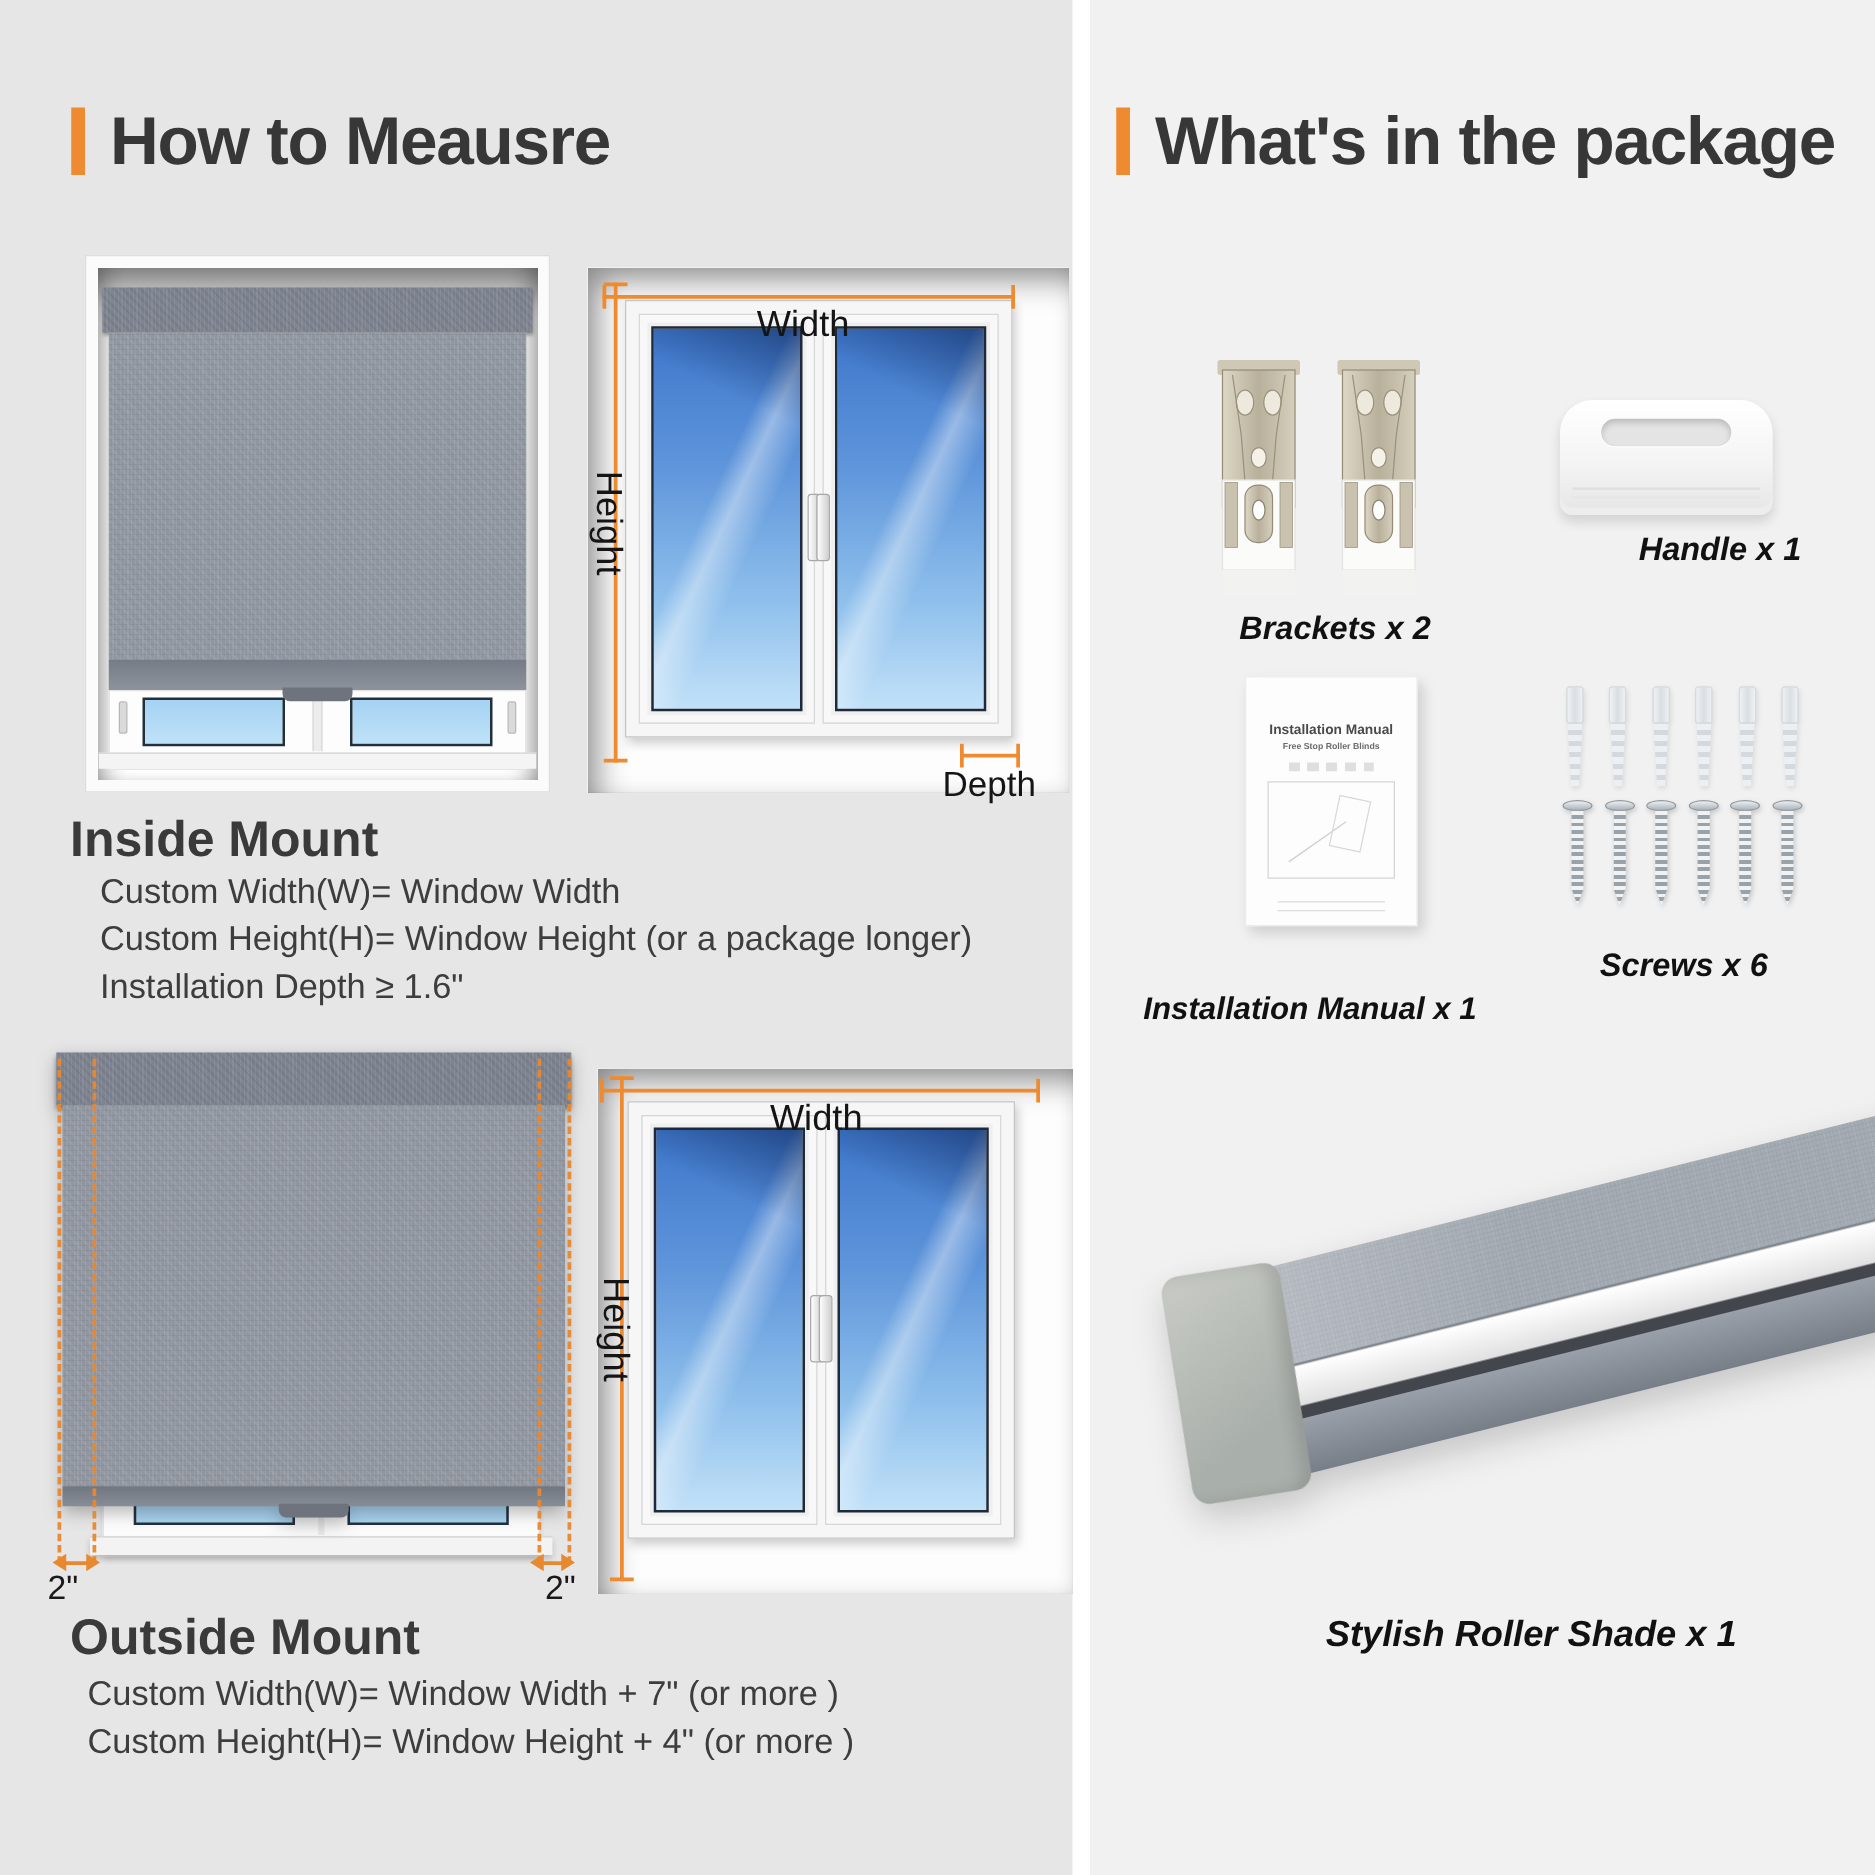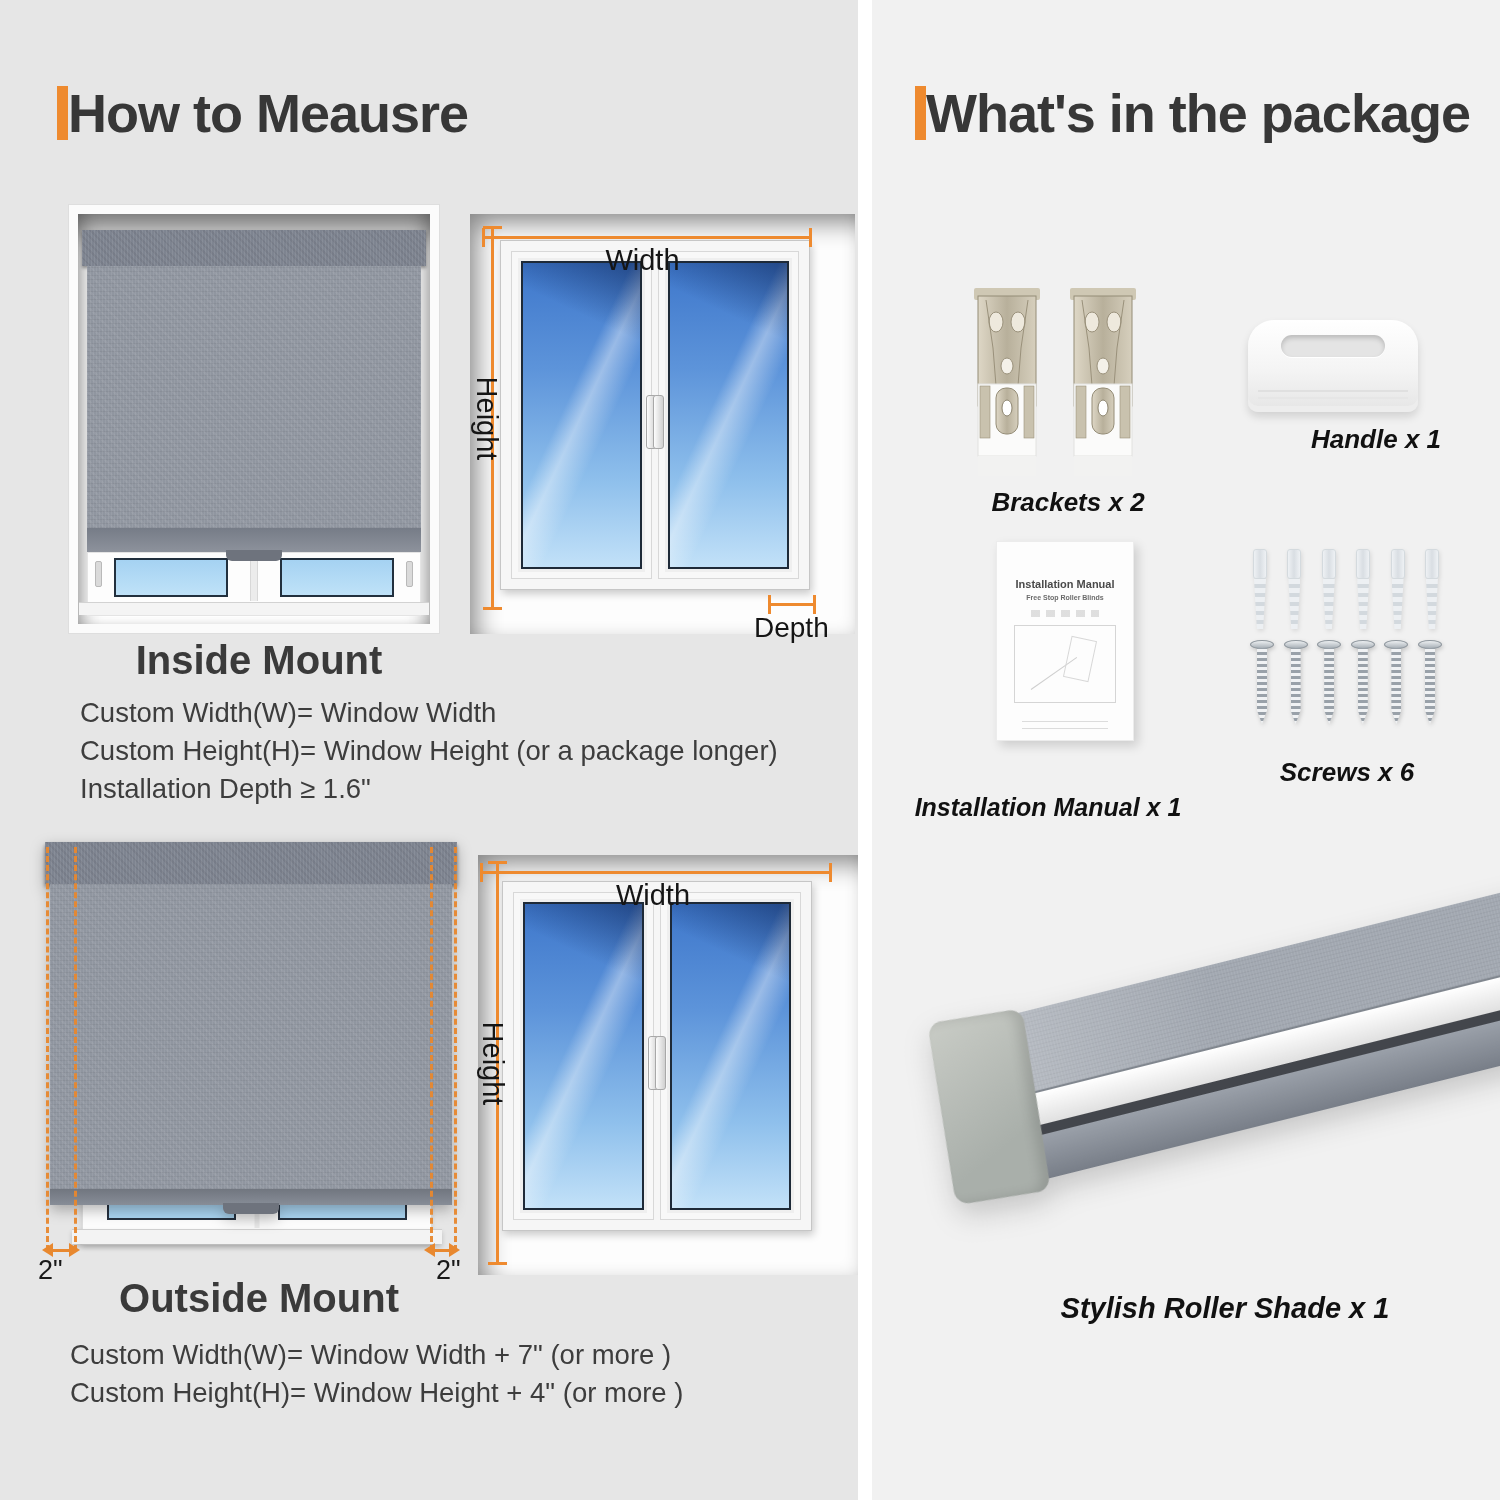--- a/index.html
+++ b/index.html
@@ -4,21 +4,21 @@
 <style>
   html,body{margin:0;padding:0;}
   body{width:1500px;height:1500px;overflow:hidden;font-family:"Liberation Sans",sans-serif;}
   .canvas{position:relative;width:1500px;height:1500px;background:var(--color-left_bg,#e6e6e6);overflow:hidden;}
 
   
   .panel-right-bg{position:absolute;left:872px;top:0;width:628px;height:1500px;background:var(--color-right_bg,#f1f1f1);}
   .divider{position:absolute;left:858px;top:0;width:14px;height:1500px;background:#ffffff;}
 
   
-  .sec-title{position:absolute;display:flex;align-items:center;}
+  .sec-title{position:absolute;display:flex;align-items:center;gap:20px;}
   .accent{width:11px;height:54px;background:var(--color-accent,#ee8a2f);}
   .sec-title h1{margin:0;font-size:54px;font-weight:700;color:#373737;letter-spacing:-1px;}
 
   
   .tex{background-color:#9096a0;background-image:
     repeating-linear-gradient(90deg,rgba(255,255,255,.07) 0 1px,transparent 1px 3px),
     repeating-linear-gradient(0deg,rgba(0,0,0,.05) 0 1px,transparent 1px 4px),
     repeating-linear-gradient(45deg,rgba(255,255,255,.05) 0 2px,transparent 2px 6px);}
   .tex-dark{background-color:#7e8490;background-image:
     repeating-linear-gradient(90deg,rgba(255,255,255,.08) 0 1px,transparent 1px 3px),
@@ -86,21 +86,21 @@
   .shadeC-cassette{height:42px;box-shadow:0 3px 4px rgba(0,0,0,.4);}
   .shadeC-fabric{flex:1;margin:0 5px;}
   .shadeC-bar{height:16px;margin:0 5px;background:linear-gradient(180deg,#71767f,#878d97);position:relative;}
   .dash{position:absolute;top:12px;height:404px;width:0;border-left:3px dashed #e8882f;opacity:.95;}
   .marrow{position:absolute;top:414px;height:3px;background:#e8882f;}
   .marrow::before{content:"";position:absolute;left:-11px;top:-6px;border:7px solid transparent;border-right:11px solid #e8882f;}
   .marrow::after{content:"";position:absolute;right:-11px;top:-6px;border:7px solid transparent;border-left:11px solid #e8882f;}
   .lab2{font-size:27px;color:#1a1a1a;}
 
   
-  .mount-h{position:absolute;font-size:40px;font-weight:700;color:#3a3a3a;text-align:center;margin:4px;}
+  .mount-h{position:absolute;font-size:40px;font-weight:700;color:#3a3a3a;text-align:left;margin:16px;}
   .spec{position:absolute;font-size:27.5px;color:#3d3d3d;line-height:38px;}
   .spec p{margin:0;}
 
   
   .pkg-lab{position:absolute;font-weight:700;font-style:italic;font-size:26px;color:#111111;text-align:center;}
   .brk{position:absolute;display:flex;gap:26px;}
   .handle{position:absolute;width:170px;height:92px;background:linear-gradient(180deg,#ffffff 0%,#f4f4f4 55%,#e5e5e5 100%);
     border-radius:26px 26px 10px 10px;box-shadow:0 5px 9px rgba(0,0,0,.13), inset 0 -6px 0 #ededed;}
   .handle::before{content:"";position:absolute;left:50%;top:15px;transform:translateX(-50%);width:104px;height:22px;border-radius:11px;
     background:#e4e4e4;box-shadow:inset 0 3px 5px rgba(0,0,0,.18), 0 1px 0 #ffffff;}
@@ -237,21 +237,21 @@
     <div class="mline-v" style="left:18px;top:6px;height:404px;"></div>
     <div class="mlab hlab" style="left:-46px;top:192px;">Height</div>
   </div>
 
   <h2 class="mount-h" style="left:40px;top:1272px;width:430px;">Outside Mount</h2>
   <div class="spec" style="left:70px;top:1336px;">
     <p>Custom Width(W)= Window Width + 7" (or more )</p>
     <p>Custom Height(H)= Window Height + 4" (or more )</p>
   </div>
 
-  <div class="sec-title" style="left:915px;top:82px;">
+  <div class="sec-title" style="left:893px;top:82px;">
     <span class="accent"></span>
     <h1>What's in the package</h1>
   </div>
 
   <svg width="0" height="0" style="position:absolute;">
     <defs>
       <linearGradient id="met" x1="0" y1="0" x2="1" y2="0">
         <stop offset="0" stop-color="#ded7c6"></stop>
           <stop offset=".5" stop-color="#b8b09b"></stop>
           <stop offset="1" stop-color="#d6cfbd"></stop>

